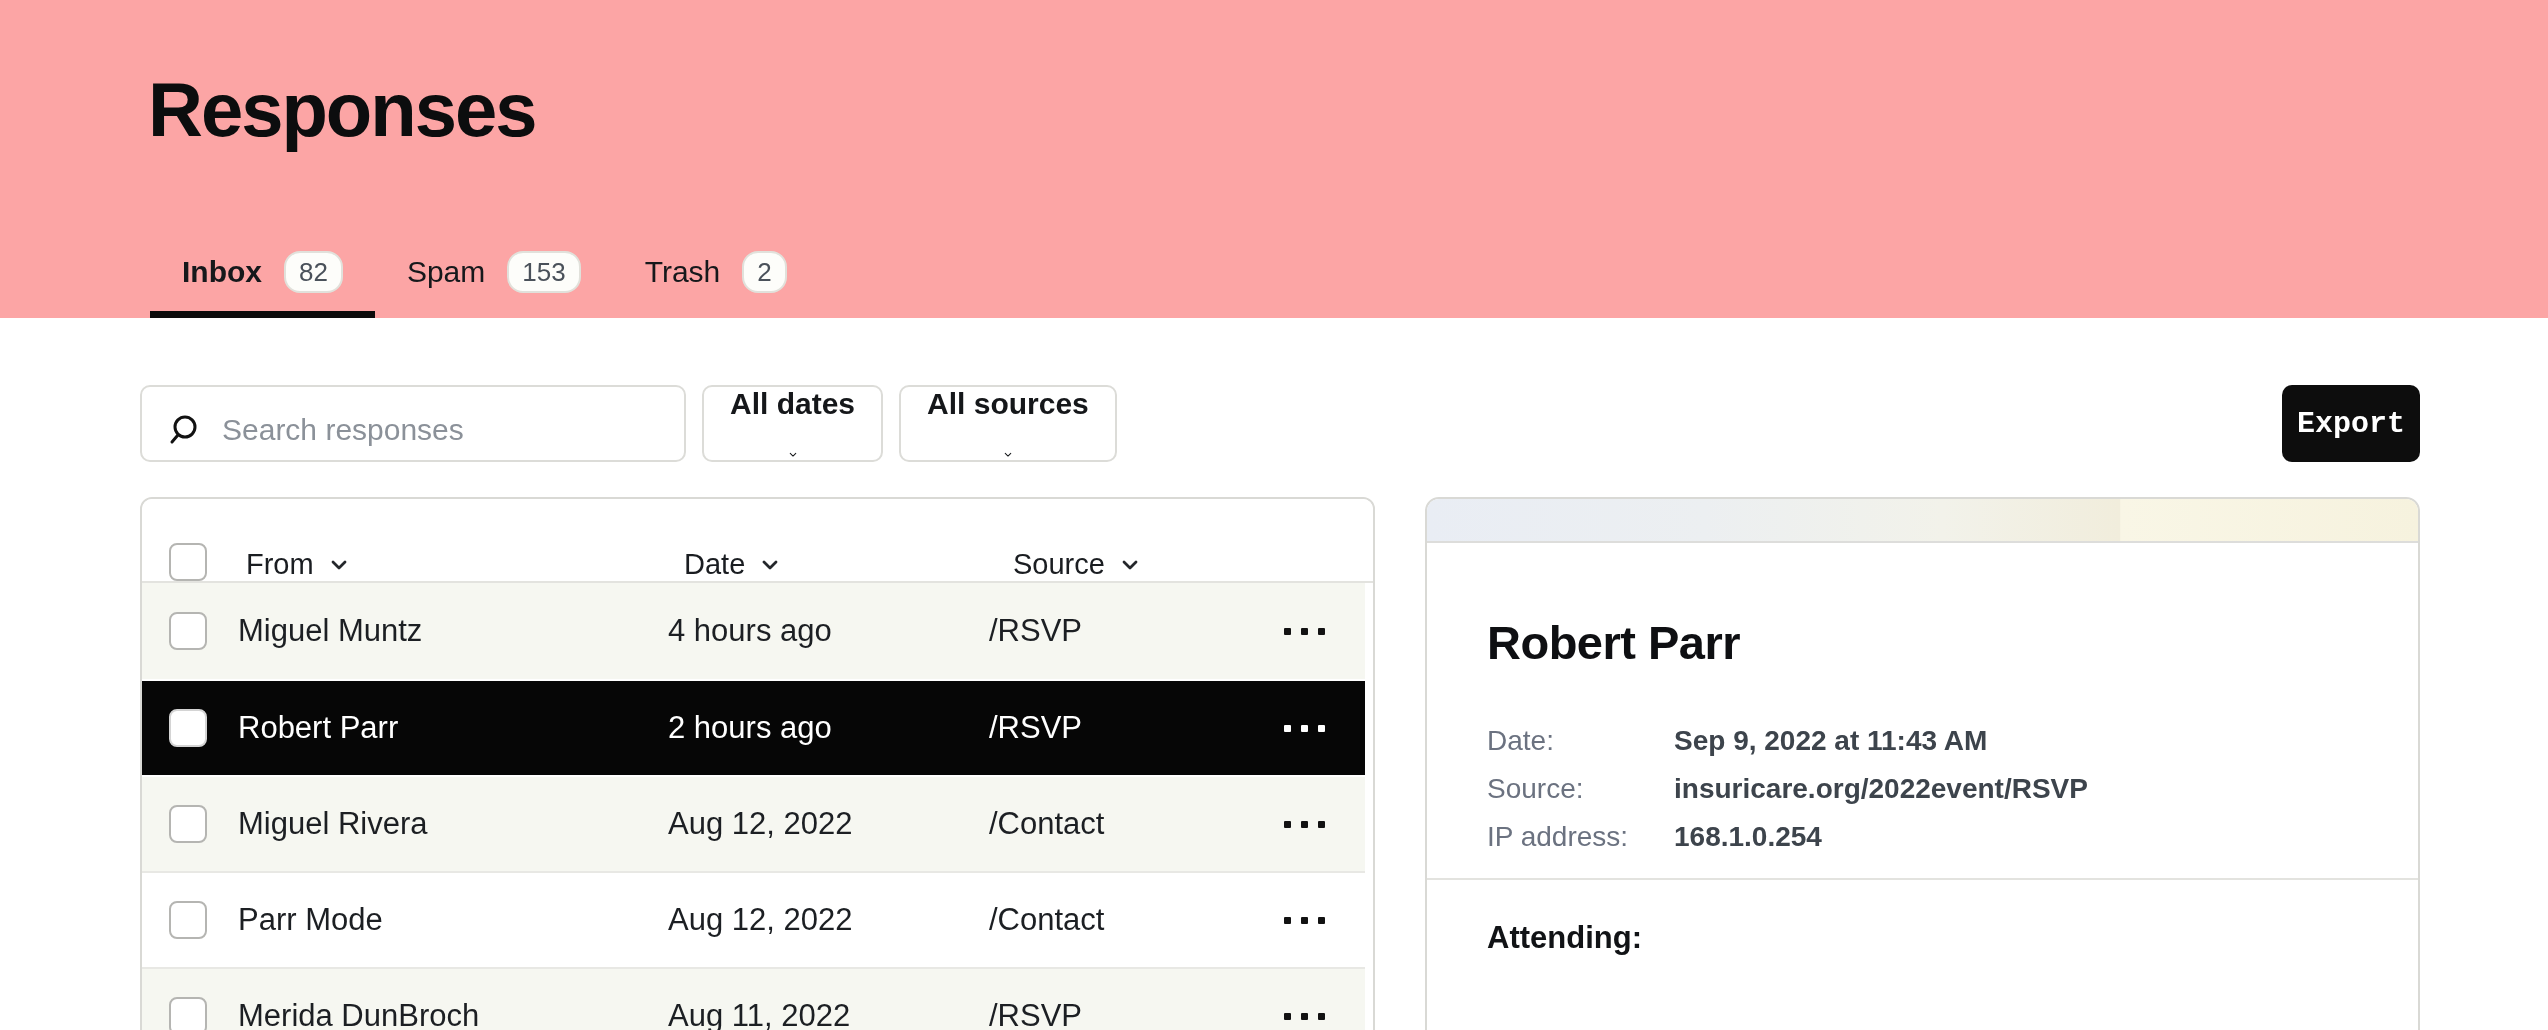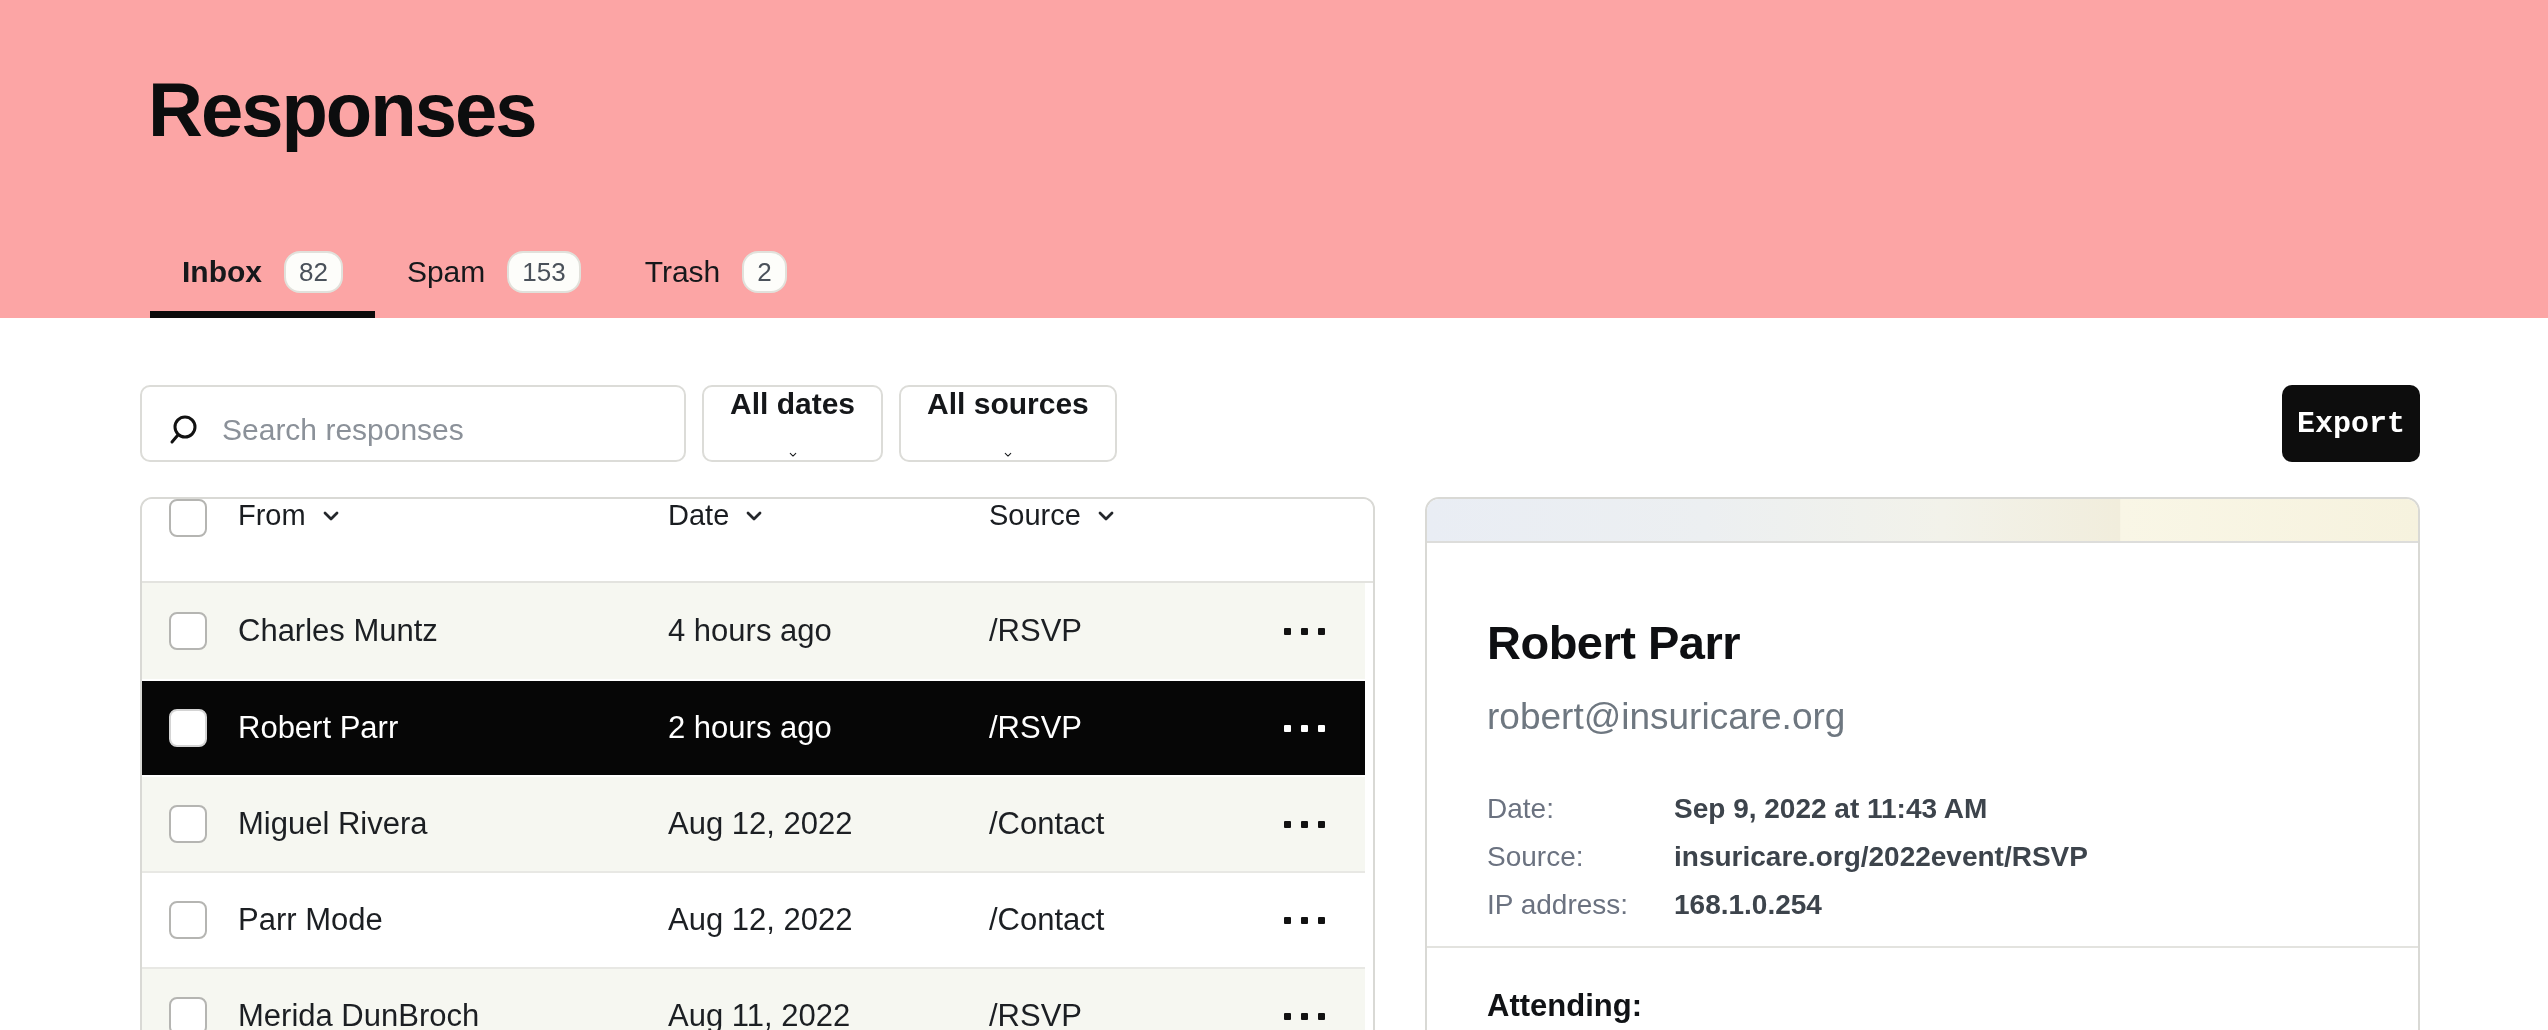--- a/index.html
+++ b/index.html
@@ -61,23 +61,24 @@
 
   
   .content-row { margin-top: 35px; display: flex; gap: 50px; align-items: flex-start; }
 
   
   .table-card {
     width: 1235px; height: 640px; background: #fff;
     border: 2px solid #d9d9d5; border-radius: 12px; overflow: hidden;
   }
   .thead {
-    height: 84px; display: flex; align-items: flex-start; padding-left: 27px;
+    height: 84px; display: flex; align-items: flex-end; padding-left: 27px;
     font-size: 29px; color: #1a1d21; background: #fff;
     border-bottom: 2px solid #e3e3df;
+    gap: 8px;
   }
   .checkbox {
     flex: none; width: 38px; height: 38px; background: #fff;
     border: 2px solid #b5b5b2; border-radius: 8px; margin-right: 31px; cursor: pointer;
   }
   .col { display: flex; align-items: center; gap: 14px; cursor: pointer; }
   .col-from { width: 430px; }
   .col-date { width: 321px; }
   .col-source { flex: 1; }
   .tbody { background: #fff; padding-right: 8px; }
@@ -199,21 +200,21 @@
                 <polyline points="5,8 11,14 17,8"></polyline>
               </svg>
           </div>
           <div class="menu-spacer"></div>
         </div>
 
         <div class="tbody">
 
           <div class="row alt">
             <span class="checkbox"></span>
-            <span class="cell-from">Charles Muntz</span>
+            <span class="cell-from">Miguel Muntz</span>
             <span class="cell-date">4 hours ago</span>
             <span class="cell-source">/RSVP</span>
             <button class="ellipsis">
                 <i></i>
                 <i></i>
                 <i></i>
               </button>
           </div>
 
           <div class="row selected">
@@ -264,21 +265,20 @@
               </button>
           </div>
 
         </div>
       </section>
 
       <aside class="detail-card">
         <div class="gradient"></div>
         <div class="detail-body">
           <h2>Robert Parr</h2>
-          <div class="email">robert@insuricare.org</div>
           <div class="meta">
             <div class="meta-row">
               <span class="meta-label">Date:</span>
               <span class="meta-value">Sep 9, 2022 at 11:43 AM</span>
             </div>
             <div class="meta-row">
               <span class="meta-label">Source:</span>
               <span class="meta-value">insuricare.org/2022event/RSVP</span>
             </div>
             <div class="meta-row">

